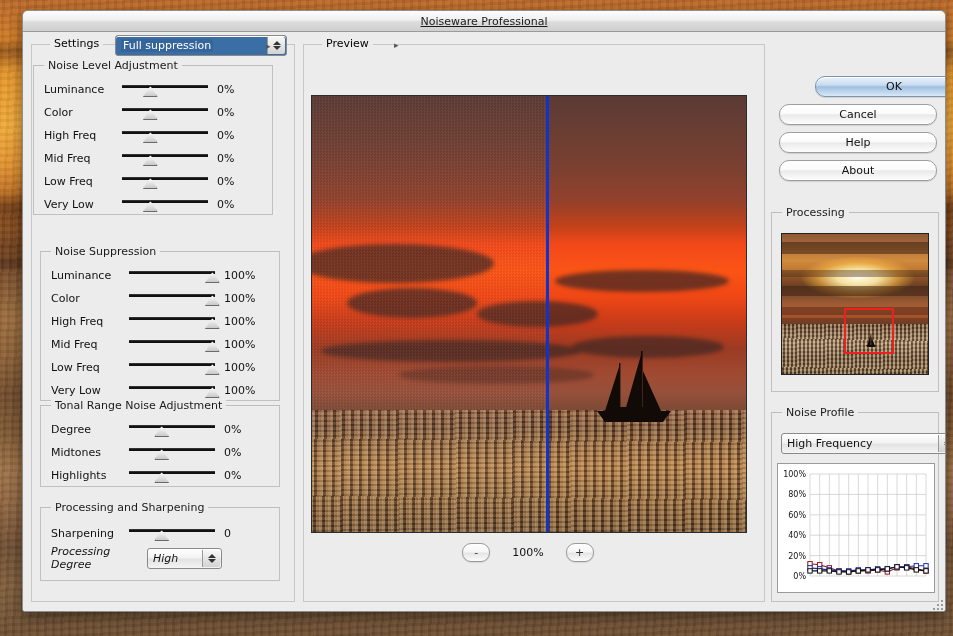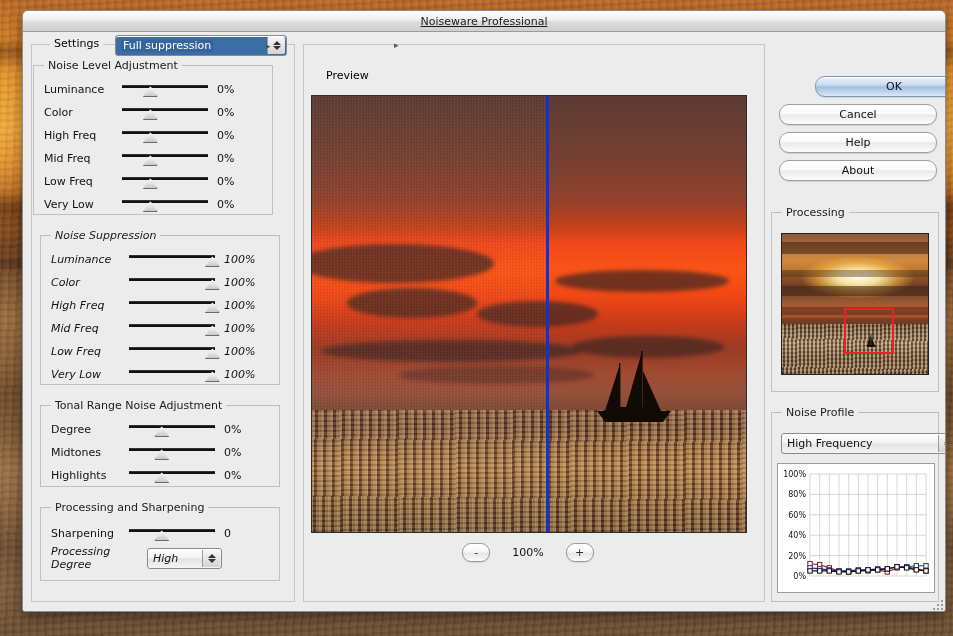--- a/index.html
+++ b/index.html
@@ -306,21 +306,21 @@
         <div class="row" style="left:10px;top:129px;">
           <span class="rlabel">Very Low</span>
           <span class="slider">
             <span class="track"></span>
             <span class="thumb" style="left:33%"></span>
           </span>
           <span class="rval">0%</span>
         </div>
       </div>
 
-      <div class="group" style="left:8px;top:190px;width:238px;height:148px;font-style:italic;">
+      <div class="group" style="left:8px;top:206px;width:238px;height:148px;">
         <span class="glabel">Noise Suppression</span>
 
         <div class="row" style="left:10px;top:14px;">
           <span class="rlabel">Luminance</span>
           <span class="slider">
             <span class="track"></span>
             <span class="thumb" style="left:97%"></span>
           </span>
           <span class="rval">100%</span>
         </div>
@@ -421,21 +421,21 @@
             <span class="stepper">
                 <i class="up"></i>
                 <i class="dn"></i>
               </span>
           </span>
         </div>
       </div>
     </div>
 
     <div id="preview-group">
-      <span class="glabel" style="position:absolute;left:18px;top:-8px;background:#ececec;padding:0 4px;margin-top:32px;">Preview</span>
+      <span class="glabel" style="position:absolute;left:18px;top:-8px;background:#ececec;padding:0 4px;">Preview</span>
       <span id="preview-arrow">▸</span>
 
 
       <div id="imgframe">
         <div id="previewimg">
           <span class="cl" style="left:-4%;top:34%;width:46%;height:9%;"></span>
           <span class="cl" style="left:8%;top:44%;width:30%;height:7%;"></span>
           <span class="cl" style="left:38%;top:47%;width:28%;height:6%;"></span>
           <span class="cl" style="left:56%;top:40%;width:40%;height:5%;"></span>
           <span class="cl" style="left:2%;top:56%;width:60%;height:5%;"></span>

